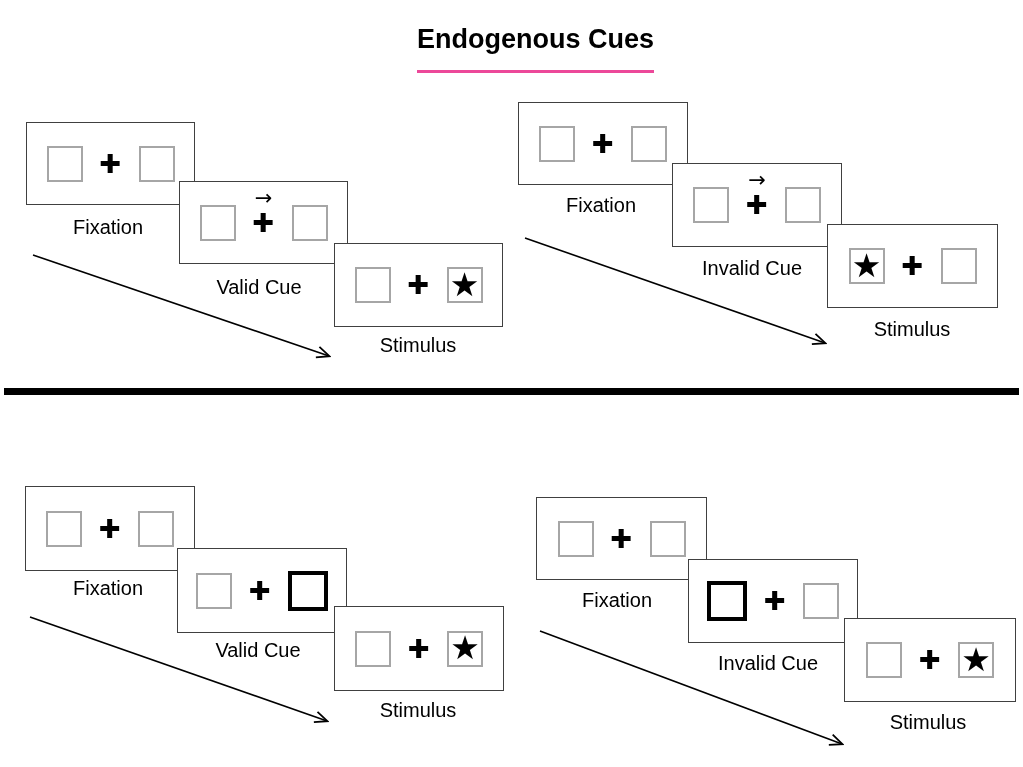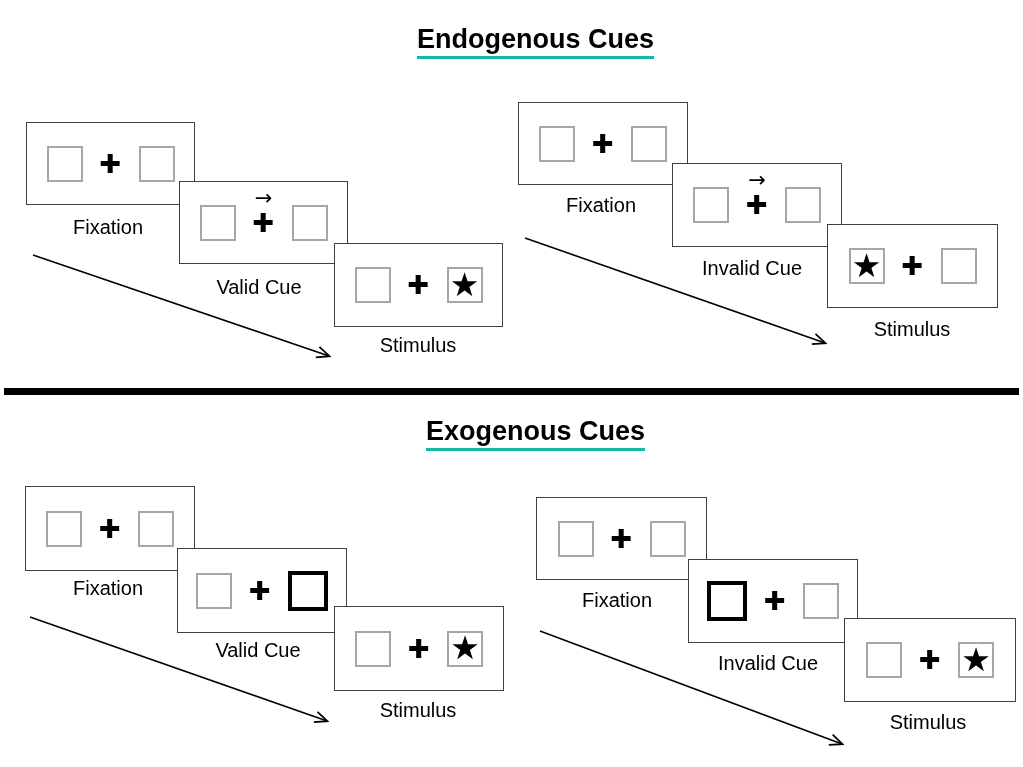--- a/index.html
+++ b/index.html
@@ -3,21 +3,21 @@
 <meta charset="utf-8">
 <style>
   html,body{margin:0;padding:0;background:#ffffff;}
   #stage{
     position:relative;width:1023px;height:767px;background:#ffffff;
     font-family:"Liberation Sans",sans-serif;overflow:hidden;
   }
   .title{position:absolute;left:0;right:0;text-align:center;}
   .title .title-text{
     display:inline-block;font-size:27px;font-weight:bold;color:#000;
-    border-bottom:3px solid #14b8a6;padding-bottom:1px;letter-spacing:0px;margin-left:48px;
+    border-bottom:3px solid #ec4899;padding-bottom:15px;letter-spacing:0px;margin-left:48px;
   }
   .panel{
     position:absolute;background:#ffffff;border:1px solid #404040;
     display:flex;align-items:center;justify-content:center;gap:13px;
     box-sizing:border-box;
   }
   .sq{
     width:36px;height:36px;border:2px solid #a6a6a6;box-sizing:border-box;
     display:flex;align-items:center;justify-content:center;background:#ffffff;
   }
@@ -105,23 +105,20 @@
     </div>
     <div class="cross">
       <span class="plus">✚</span>
     </div>
     <div class="sq"></div>
   </div>
   <div class="plabel" style="left:832px;top:318px;">Stimulus</div>
 
   <div class="divider"></div>
 
-  <div class="title" style="top:416px;">
-    <span class="title-text">Exogenous Cues</span>
-  </div>
 
   <div class="panel" style="left:25px;top:486px;width:170px;height:85px;">
     <div class="sq"></div>
     <div class="cross">
       <span class="plus">✚</span>
     </div>
     <div class="sq"></div>
   </div>
   <div class="plabel" style="left:28px;top:577px;">Fixation</div>
 

